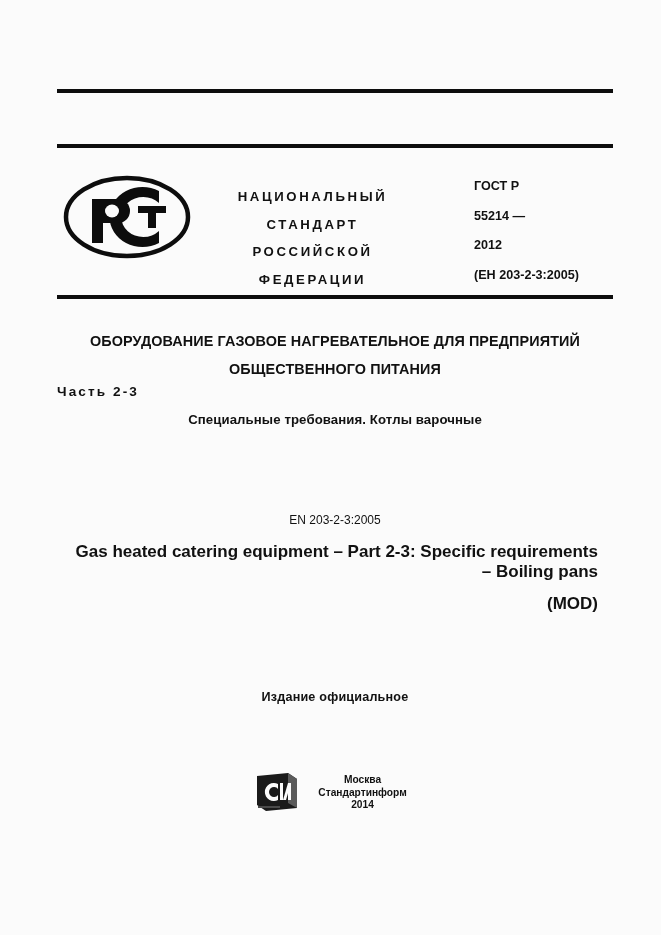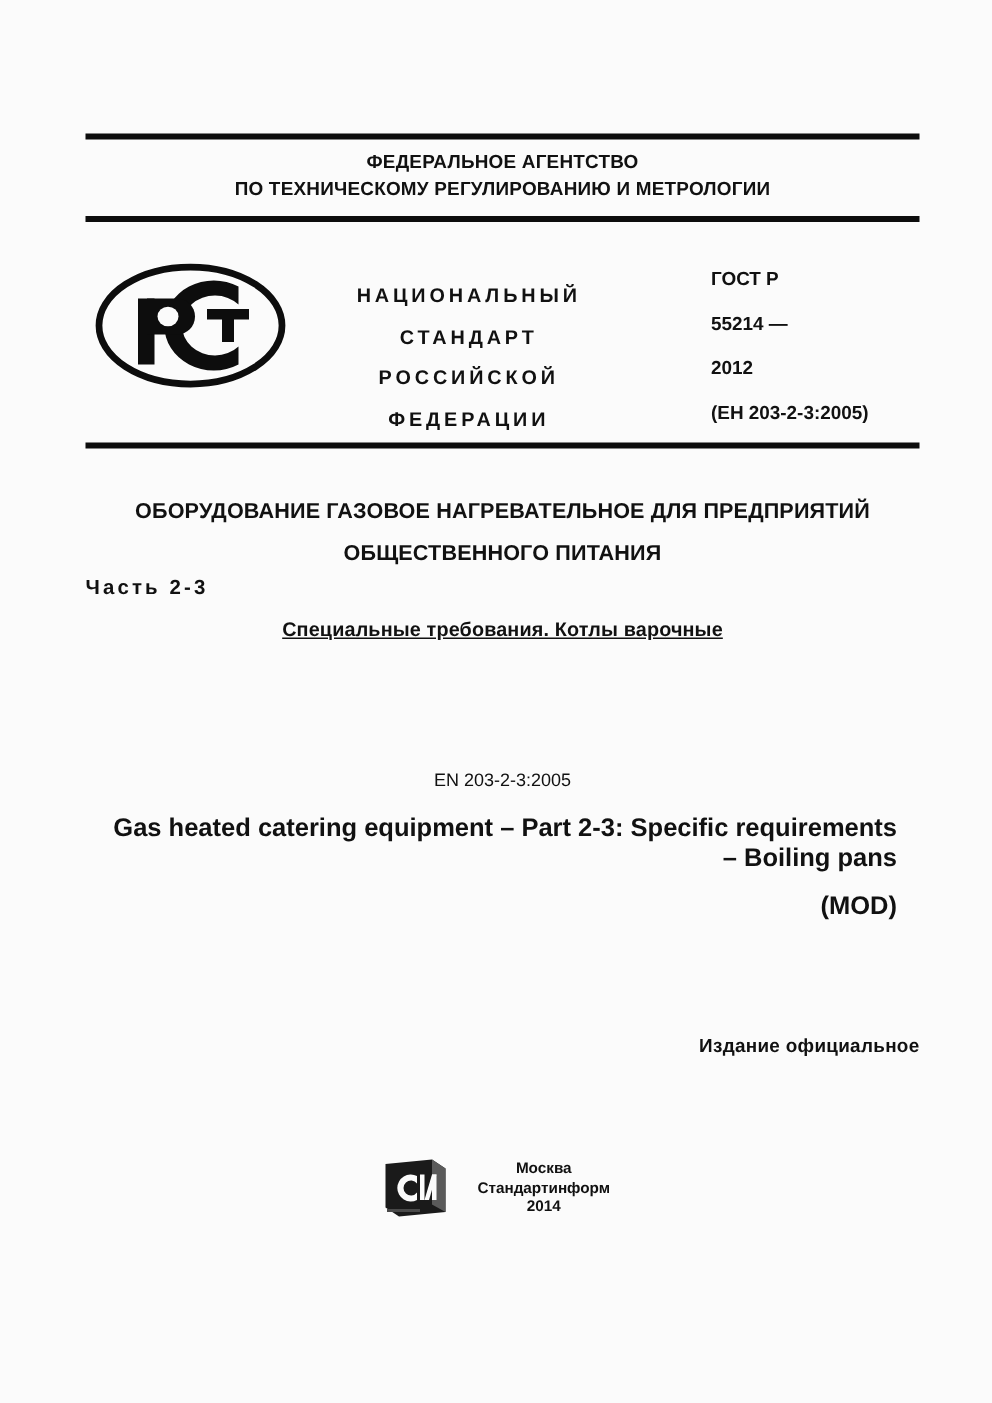--- a/index.html
+++ b/index.html
@@ -113,21 +113,20 @@
 
   .subtitle-line {
     position: absolute;
     left: 57px;
     top: 412px;
     width: 556px;
     text-align: center;
     font-size: 13.2px;
     font-weight: bold;
     letter-spacing: 0.1px;
-    text-decoration: underline;
   }
 
   
   .en-ref {
     position: absolute;
     left: 57px;
     top: 513px;
     width: 556px;
     text-align: center;
     font-size: 12px;
@@ -144,21 +143,21 @@
     line-height: 20px;
   }
   .en-title .en-mod { display: block; margin-top: 12px; }
 
   
   .official {
     position: absolute;
     left: 57px;
     top: 690px;
     width: 556px;
-    text-align: right;
+    text-align: center;
     font-size: 12.6px;
     font-weight: bold;
     letter-spacing: 0.2px;
   }
 
   
   .publisher {
     position: absolute;
     left: 0;
     top: 770px;
@@ -182,24 +181,20 @@
   }
   .publisher-text div { white-space: nowrap; }
 </style>
 </head>
 <body>
 
 <div class="page">
 
   <div class="rule rule-top"></div>
 
-  <div class="agency">
-    <div>ФЕДЕРАЛЬНОЕ АГЕНТСТВО</div>
-    <div>ПО ТЕХНИЧЕСКОМУ РЕГУЛИРОВАНИЮ И МЕТРОЛОГИИ</div>
-  </div>
 
   <div class="rule rule-mid"></div>
 
   <div class="emblem">
     <svg width="130" height="88" viewBox="0 0 130 88" xmlns="http://www.w3.org/2000/svg">
 
       <ellipse cx="65" cy="44" rx="61" ry="39" fill="none" stroke="#0d0d0d" stroke-width="4.5"></ellipse>
 
       <path d="M 97 18
                A 33 30 0 1 0 97 70

